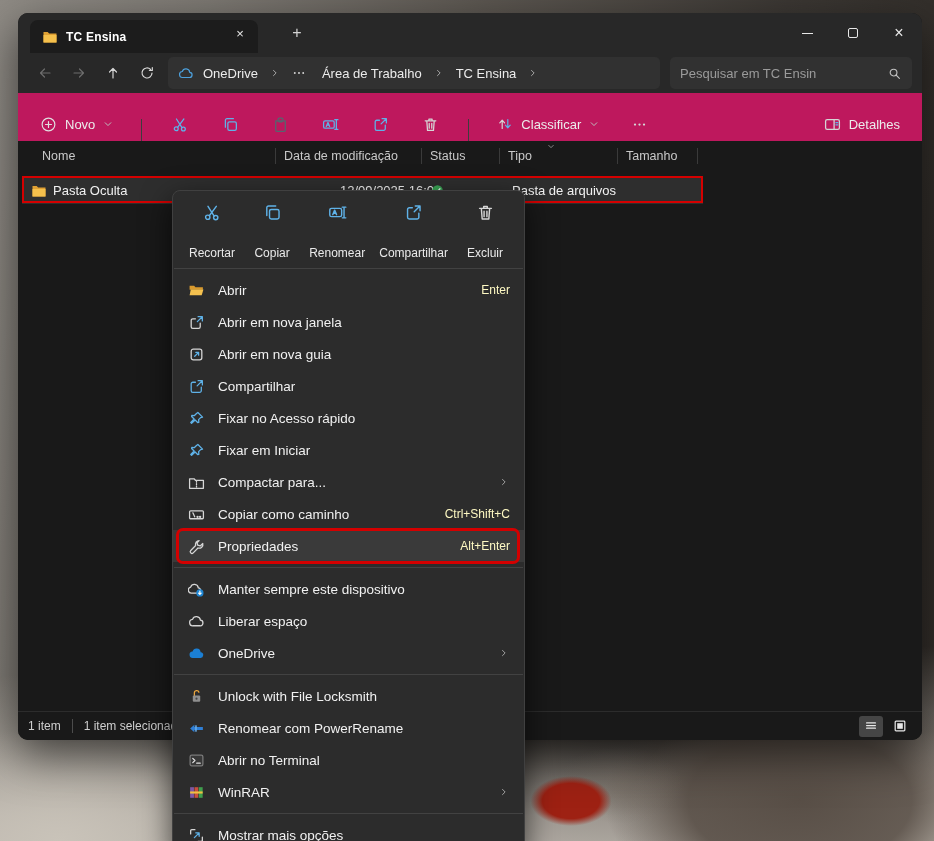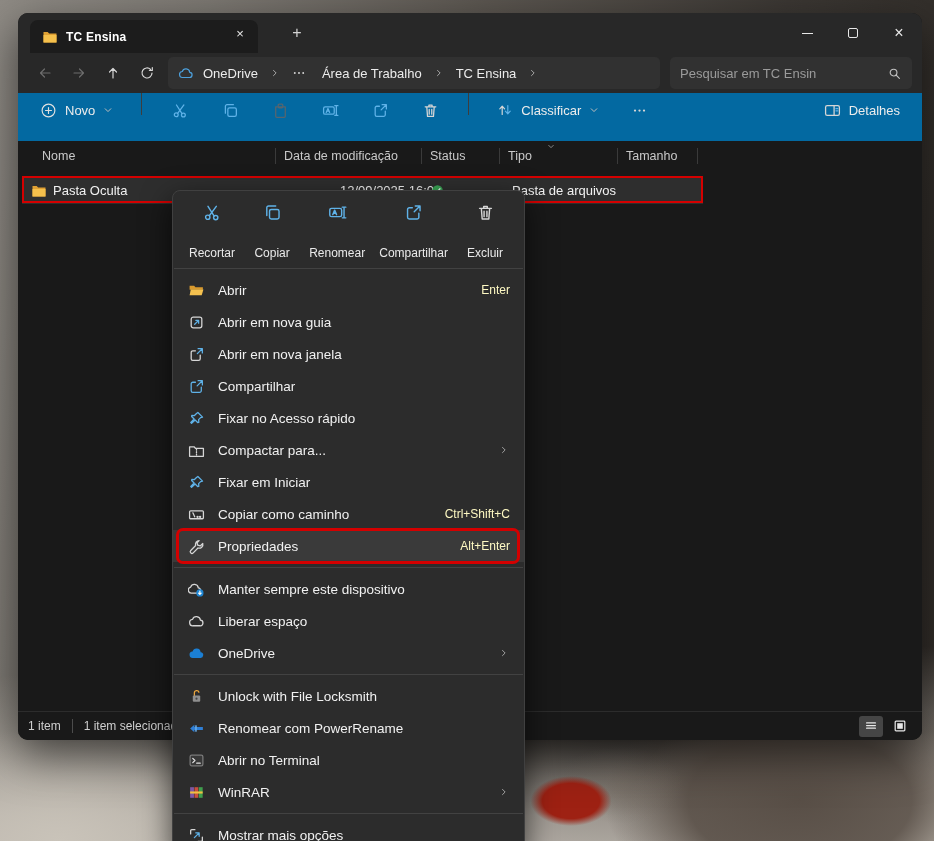--- a/index.html
+++ b/index.html
@@ -45,21 +45,21 @@
   .navbtn.disabled svg{stroke:#6d6d6d}
   .addr{width:492px;height:32px;background:#313131;border-radius:5px;display:flex;align-items:center;gap:2px;padding:0 10px;margin-left:4px}
   .crumb{font-size:13px;color:#ececec;padding:3px 7px;border-radius:4px;white-space:nowrap}
   .crumb-sep{display:flex;align-items:center;padding:0 2px}
   .crumb-sep svg{fill:none;stroke:#a9a9a9;stroke-width:1.3;stroke-linecap:round;stroke-linejoin:round}
   .dots svg{fill:#d6d6d6;stroke:none}
   .searchbox{margin-left:10px;flex:1;height:32px;background:#313131;border-radius:5px;display:flex;align-items:center;padding:0 10px;gap:24px}
   .searchbox input{flex:1;background:transparent;border:none;outline:none;color:#dddddd;font-size:13px;font-family:inherit}
   .searchbox input::placeholder{color:#9b9b9b}
 
-  .commandbar{height:48px;background:#0369a1;display:flex;align-items:flex-start;padding:0 12px;gap:10px;flex:none}
+  .commandbar{height:48px;background:#be185d;display:flex;align-items:flex-end;padding:0 12px;gap:10px;flex:none}
   .cbtn{display:flex;align-items:center;gap:8px;padding:0 10px;height:34px;border-radius:5px;font-size:13px;color:#ececec;white-space:nowrap}
   .cicon{width:40px;height:34px;display:flex;align-items:center;justify-content:center;border-radius:5px}
   .cdiv{width:1px;height:22px;background:#3d3d3d;margin:0 8px;flex:none}
   .spacer{flex:1}
 
   .headrow{height:28px;display:flex;align-items:center;background:#191919;flex:none;font-size:12.5px;color:#c9c9c9;padding-left:6px;margin-top:1px}
   .hcol{position:relative;height:100%;display:flex;align-items:center;padding-left:8px}
   .hcol::after{content:"";position:absolute;right:0;top:6px;bottom:6px;width:1px;background:#3a3a3a}
   .hcol.c-name{width:252px;padding-left:18px}
   .hcol.c-date{width:146px}
@@ -412,75 +412,75 @@
           <path fill="#d99a2e" stroke="none" d="M1.5 3.5h4.3L7 5h7v2.2H1.5z"></path>
           <path fill="#f4c14f" stroke="none" d="M2.6 7h11.9l-1.6 5.5H1.5z"></path>
         </svg>
       </span>
     <span>Abrir</span>
     <span class="sc">Enter</span>
   </div>
   <div class="mi">
     <span class="ic">
         <svg viewBox="0 0 16 16">
+          <path d="M11.5 8.5V12a1.5 1.5 0 0 1-1.5 1.5H4.5A1.5 1.5 0 0 1 3 12V6a1.5 1.5 0 0 1 1.5-1.5H7"></path>
+          <path class="b" d="M9.5 2.5h4v4M13.2 2.8 8.8 7.2"></path>
+        </svg>
+      </span>
+    <span>Abrir em nova janela</span>
+  </div>
+  <div class="mi">
+    <span class="ic">
+        <svg viewBox="0 0 16 16">
           <rect x="3" y="3" width="10" height="10" rx="2"></rect>
           <path class="b" d="M6.3 9.7 10 6M10 6H7.4M10 6v2.6"></path>
         </svg>
       </span>
     <span>Abrir em nova guia</span>
   </div>
   <div class="mi">
-    <span class="ic">
-        <svg viewBox="0 0 16 16">
-          <path d="M11.5 8.5V12a1.5 1.5 0 0 1-1.5 1.5H4.5A1.5 1.5 0 0 1 3 12V6a1.5 1.5 0 0 1 1.5-1.5H7"></path>
-          <path class="b" d="M9.5 2.5h4v4M13.2 2.8 8.8 7.2"></path>
-        </svg>
-      </span>
-    <span>Abrir em nova janela</span>
-  </div>
-  <div class="mi">
     <span class="ic blue">
         <svg viewBox="0 0 16 16">
           <path d="M12.5 8.5V12a1.5 1.5 0 0 1-1.5 1.5H4.5A1.5 1.5 0 0 1 3 12V5.5A1.5 1.5 0 0 1 4.5 4H7"></path>
           <path d="M9.5 2.5h4v4M13.2 2.8 8.6 7.4"></path>
         </svg>
       </span>
     <span>Compartilhar</span>
   </div>
   <div class="mi">
     <span class="ic blue">
         <svg viewBox="0 0 16 16">
           <path d="M9.3 2.3l4.4 4.4-1.8.5-1.9 1.9.2 2.5-1.1.2-2.4-2.4-3.3 3.2-.8-.8 3.2-3.3L3.4 6.1l.2-1.1 2.5.2 1.9-1.9z"></path>
         </svg>
       </span>
     <span>Fixar no Acesso rápido</span>
+  </div>
+  <div class="mi">
+    <span class="ic blue">
+        <svg viewBox="0 0 16 16">
+          <path d="M9.3 2.3l4.4 4.4-1.8.5-1.9 1.9.2 2.5-1.1.2-2.4-2.4-3.3 3.2-.8-.8 3.2-3.3L3.4 6.1l.2-1.1 2.5.2 1.9-1.9z"></path>
+        </svg>
+      </span>
+    <span>Fixar em Iniciar</span>
   </div>
   <div class="mi">
     <span class="ic">
         <svg viewBox="0 0 16 16">
           <path d="M1.5 4.5h4.2L7 5.9h7.5v7.6H1.5z"></path>
           <path d="M8 6.8v.9M8 9.1v.9M8 11.4v.9"></path>
         </svg>
       </span>
     <span>Compactar para...</span>
     <span class="sub">
         <svg width="12" height="12" viewBox="0 0 16 16">
           <path d="M6 4.5 9.5 8 6 11.5"></path>
         </svg>
       </span>
   </div>
   <div class="mi">
-    <span class="ic blue">
-        <svg viewBox="0 0 16 16">
-          <path d="M9.3 2.3l4.4 4.4-1.8.5-1.9 1.9.2 2.5-1.1.2-2.4-2.4-3.3 3.2-.8-.8 3.2-3.3L3.4 6.1l.2-1.1 2.5.2 1.9-1.9z"></path>
-        </svg>
-      </span>
-    <span>Fixar em Iniciar</span>
-  </div>
-  <div class="mi">
     <span class="ic">
         <svg viewBox="0 0 16 16">
           <rect x="1.5" y="4.5" width="13" height="7.5" rx="1"></rect>
           <path d="M4.6 6.4l1.7 3.8"></path>
           <circle cx="9" cy="10.2" r=".5" fill="#d6d6d6"></circle>
           <circle cx="11.4" cy="10.2" r=".5" fill="#d6d6d6"></circle>
         </svg>
       </span>
     <span>Copiar como caminho</span>
     <span class="sc">Ctrl+Shift+C</span>

